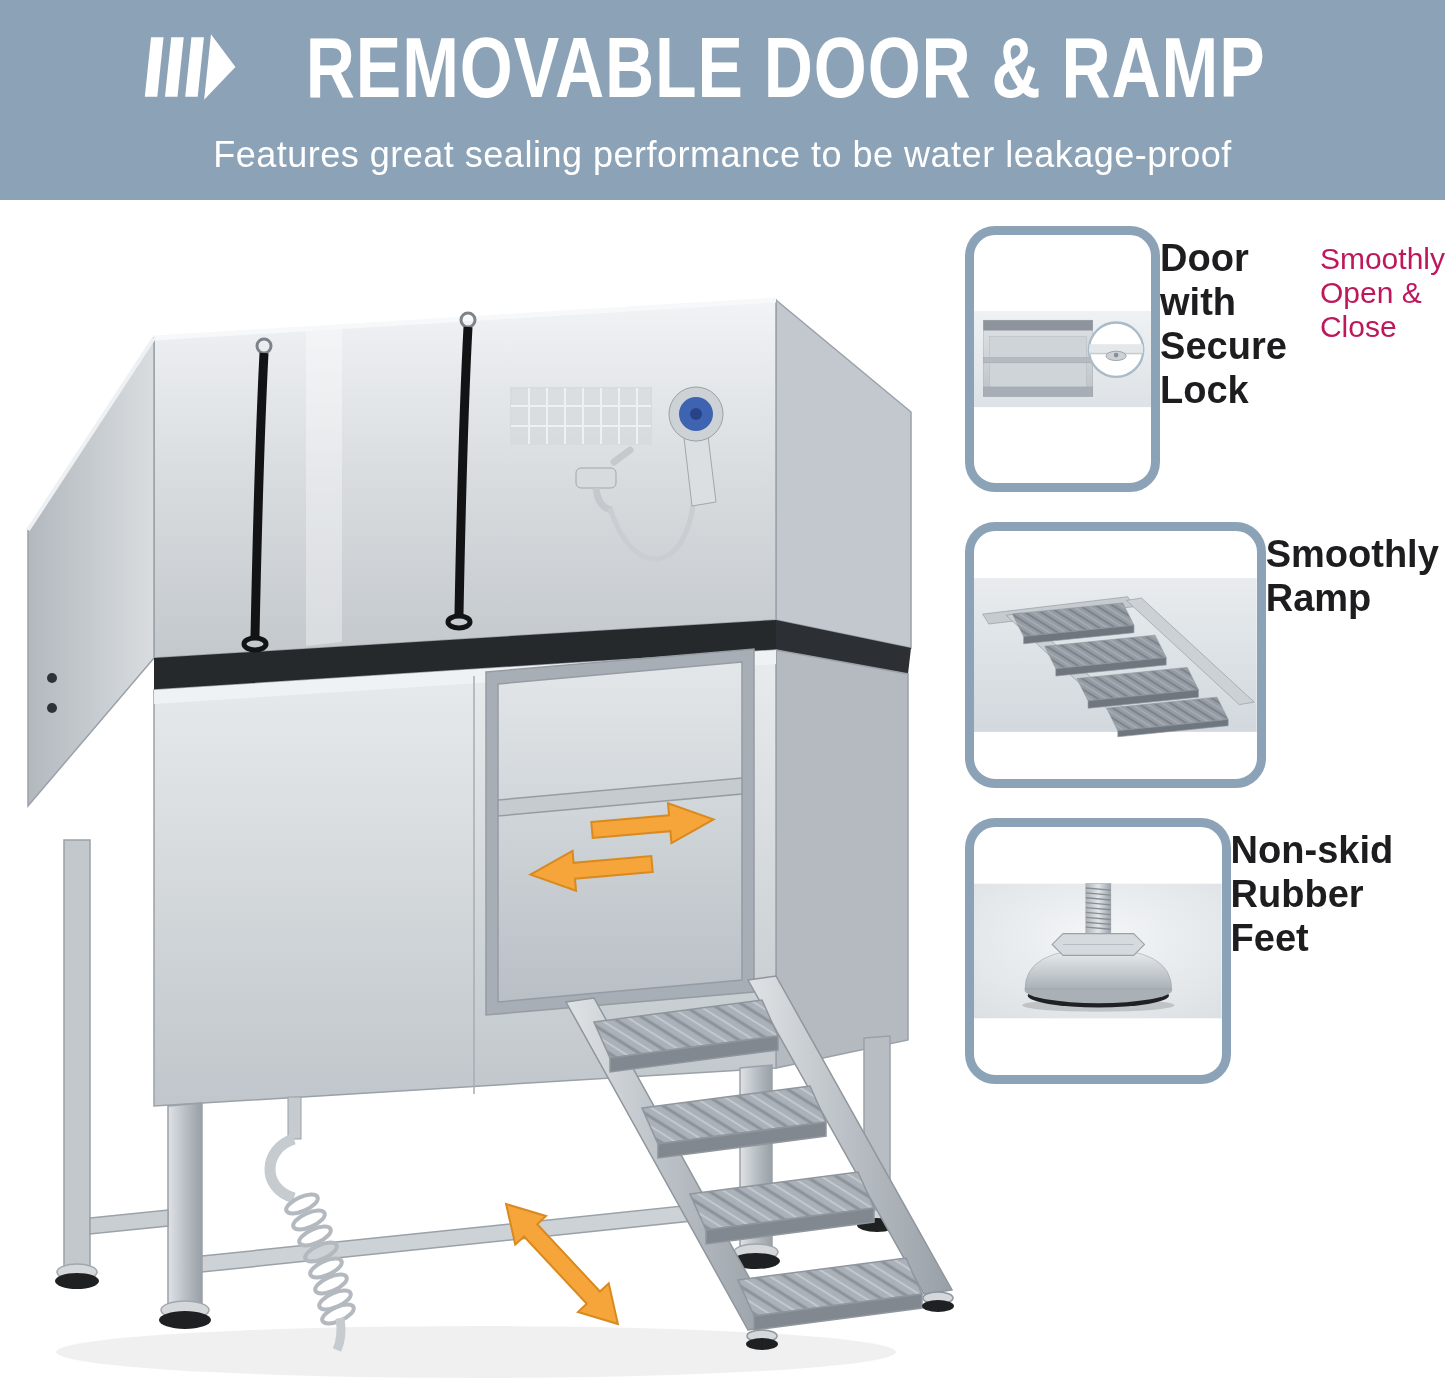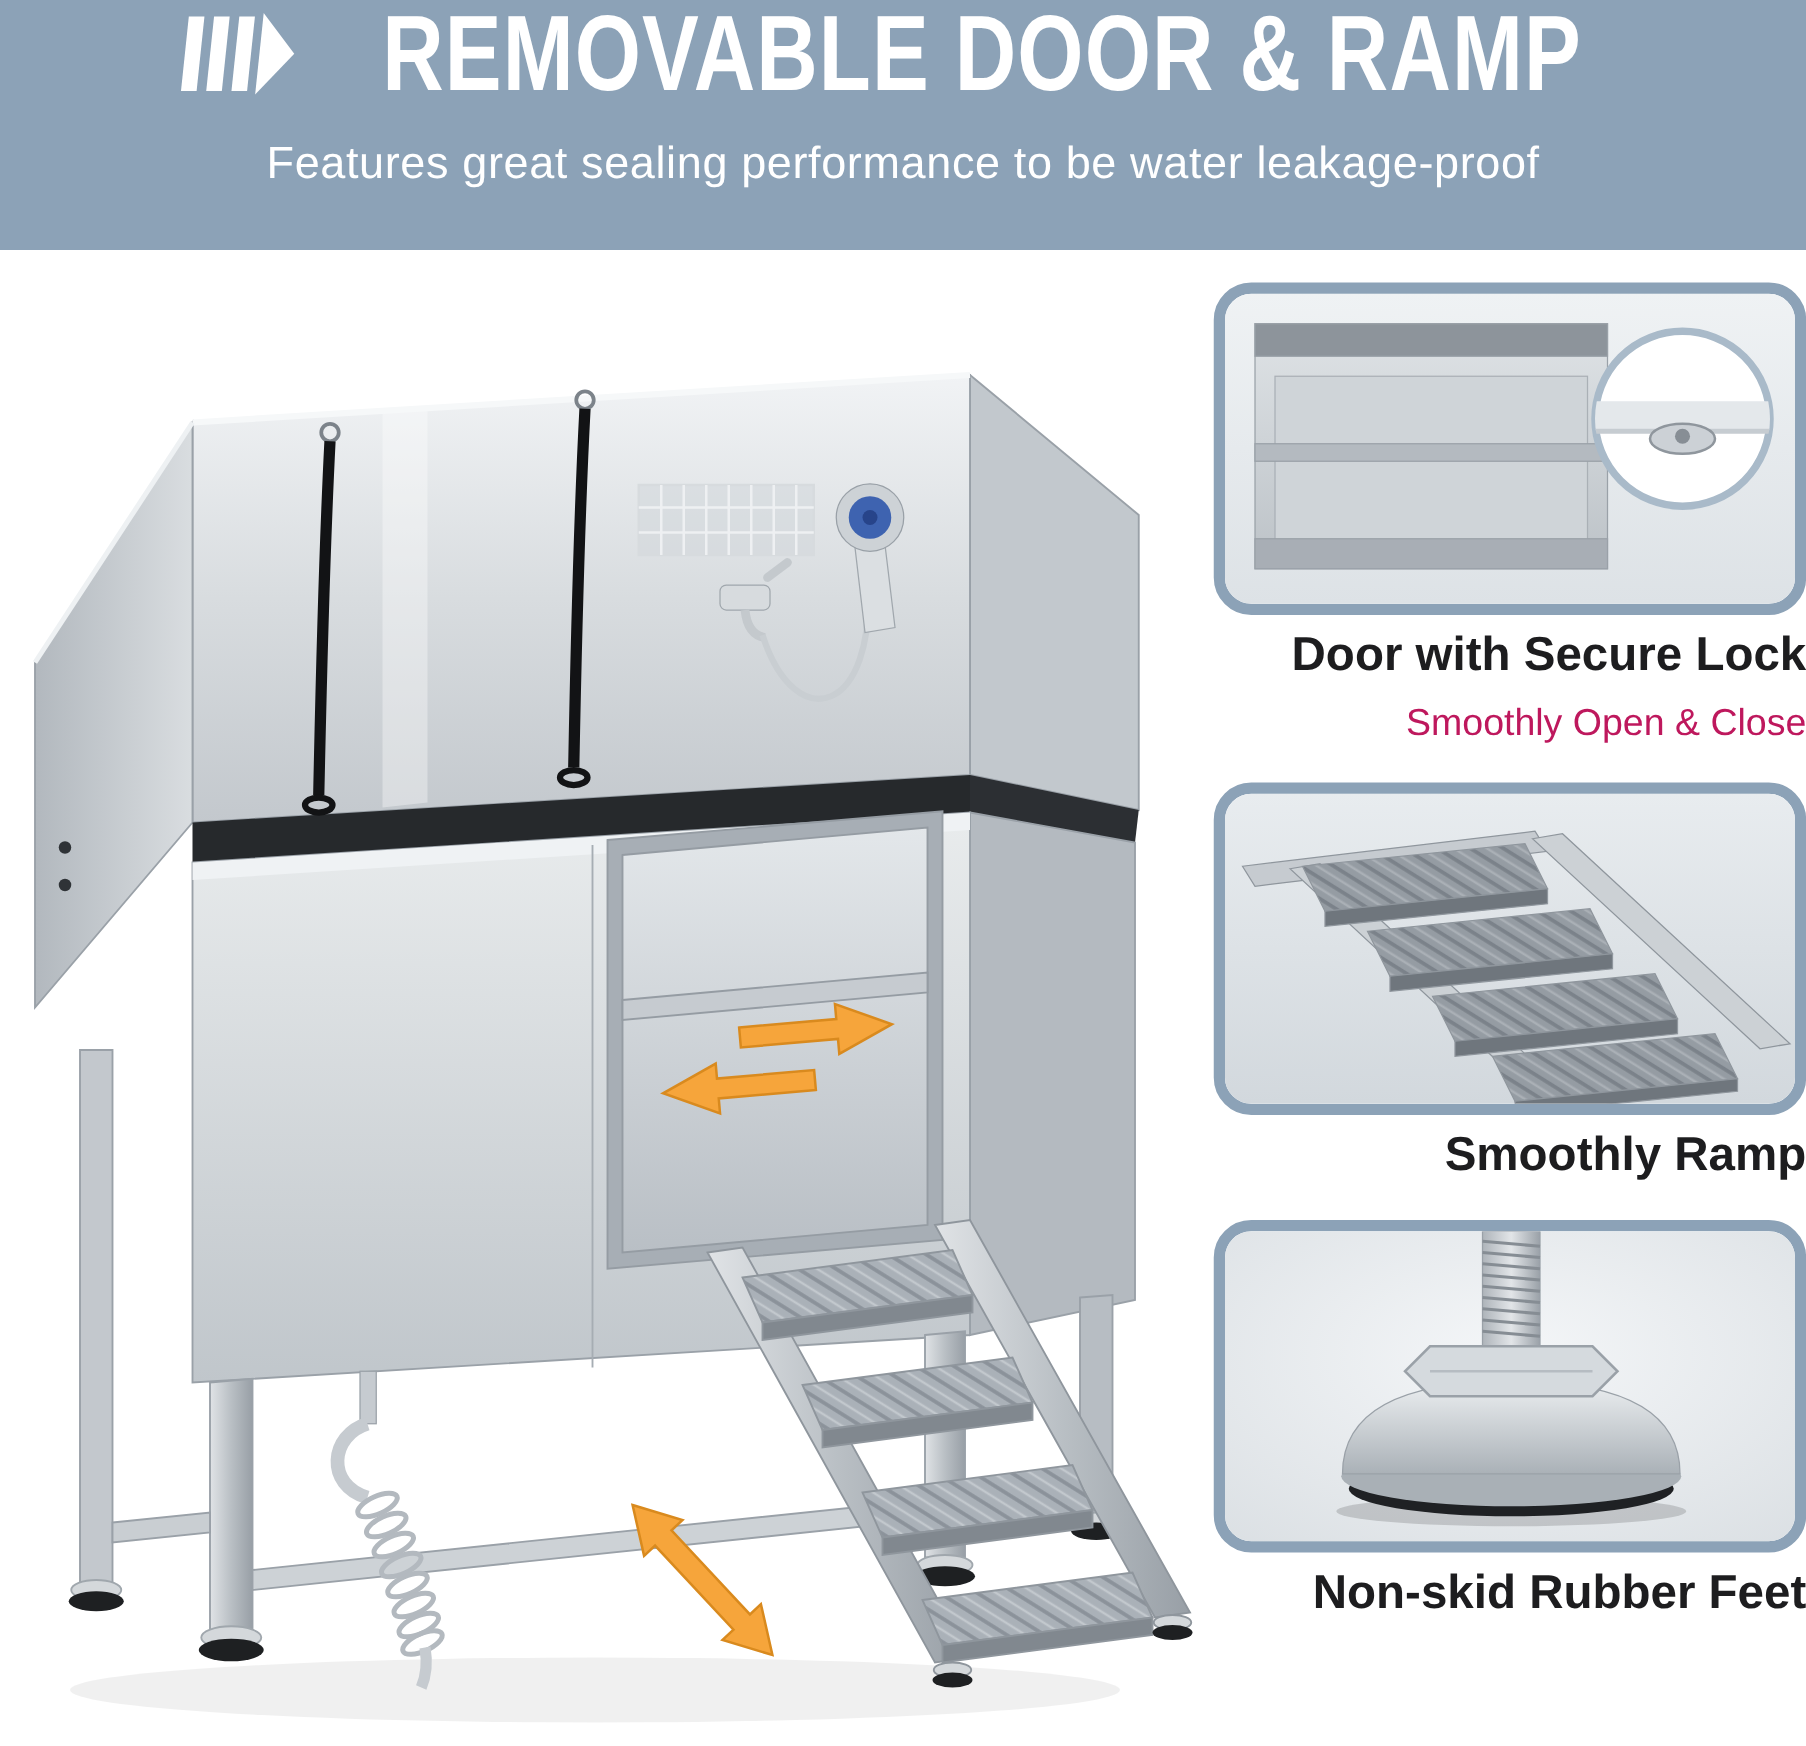--- a/index.html
+++ b/index.html
@@ -7,36 +7,36 @@
     --accent:#F6A53B;
     --caption:#1d1d1f;
     --title-text:#ffffff;
   }
   *{margin:0;padding:0;box-sizing:border-box}
   body{font-family:"Liberation Sans",sans-serif;background:#fff}
   .page{position:relative;width:1445px;height:1397px;background:#ffffff;overflow:hidden}
 
   
   .header{position:absolute;top:0;left:0;width:100%;height:200px;background:var(--band);
-          display:flex;flex-direction:column;align-items:center;justify-content:flex-start;gap:24px}
+          display:flex;flex-direction:column;align-items:center;justify-content:center;gap:24px}
   .title-row{display:flex;align-items:center;gap:26px}
   .hdr-icon{width:100px;height:68px;flex:0 0 auto}
   .page-title{color:var(--title-text);font-size:74px;font-weight:800;letter-spacing:1px;
               transform:scale(.92,1.16);white-space:nowrap}
   .page-subtitle{color:#ffffff;font-size:36px;font-weight:500;letter-spacing:.5px}
 
   
   .hero{position:absolute;left:6px;top:200px;width:952px;height:1190px}
   .hero svg{display:block;width:100%;height:100%}
   .arrow{fill:var(--accent);stroke:#D98A1E;stroke-width:2}
 
   
   .features{position:absolute;top:200px;left:965px;width:480px;padding-top:26px;
             display:flex;flex-direction:column}
-  .feature-block{display:flex;flex-direction:column;align-items:flex-end;margin-bottom:30px}
+  .feature-block{display:flex;flex-direction:row;align-items:flex-start;margin-bottom:30px}
   .card{width:474px;height:266px;border:9px solid var(--band);border-radius:30px;
         background:#fff;overflow:hidden}
   .card svg{display:block;width:100%;height:100%}
   .caption{margin-top:10px;font-size:38px;line-height:44px;font-weight:700;color:var(--caption)}
   .subcaption{margin-top:16px;font-size:30px;line-height:34px;color:#be185d}
 </style>
 </head>
 <body>
 
 <div class="page">

